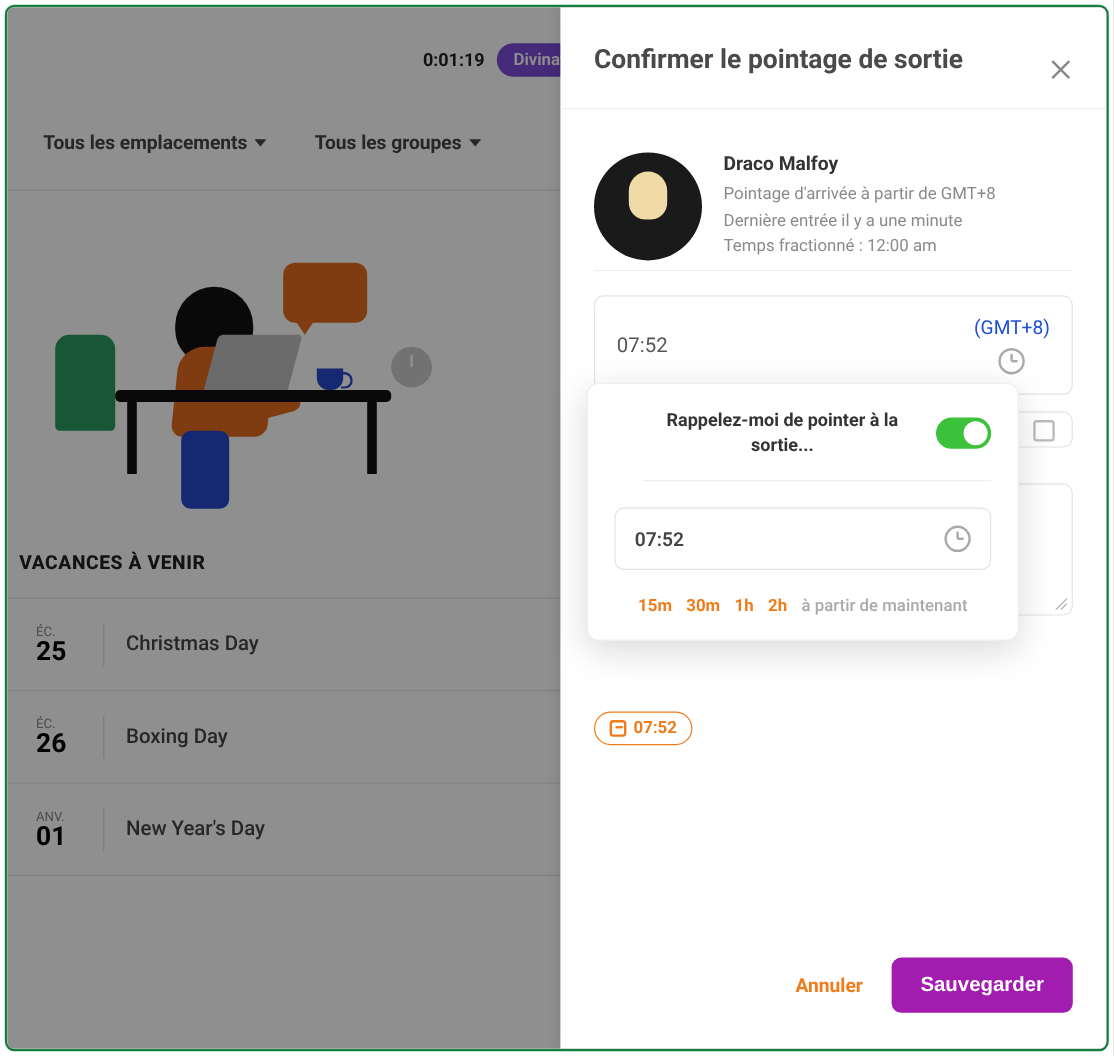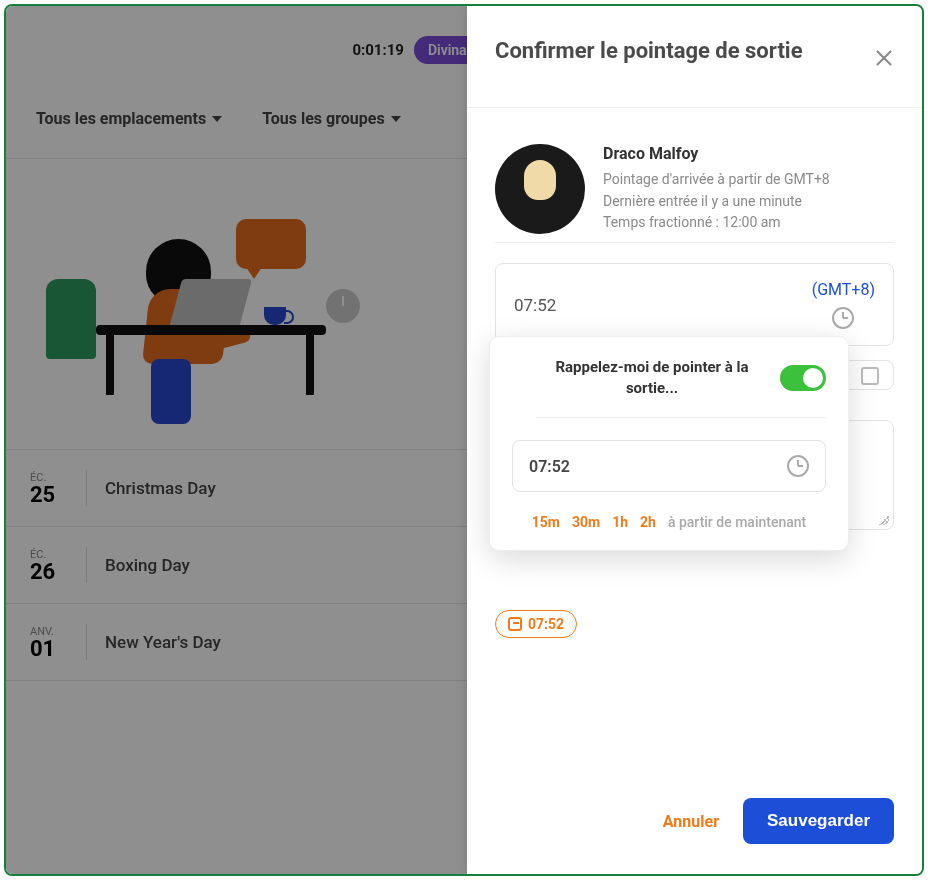--- a/index.html
+++ b/index.html
@@ -28,21 +28,21 @@
   .holiday { display: flex; align-items: center; gap: 18px; padding: 20px 24px; border-top: 1px solid #e5e5e5; }
   .holiday:last-child { border-bottom: 1px solid #e5e5e5; }
   .holiday-date { text-align: left; min-width: 38px; }
   .holiday-month { font-size: 11px; color: #888; text-transform: uppercase; }
   .holiday-day { font-size: 22px; font-weight: 700; color: #000000; line-height: 1; }
   .holiday-divider { width: 1px; height: 36px; background: #ddd; }
   .holiday-name { font-size: 17px; color: #444; font-weight: 500; }
   
   
   .drawer { position: absolute; top: 0; right: 0; width: 455px; height: 100%; background: #fff; display: flex; flex-direction: column; box-shadow: -2px 0 10px rgba(0,0,0,0.1); }
-  .drawer-header { padding: 30px 28px 39px 28px; border-bottom: 1px solid #eee; display: flex; align-items: flex-start; justify-content: space-between; }
+  .drawer-header { padding: 30px 28px 22px 28px; border-bottom: 1px solid #eee; display: flex; align-items: flex-start; justify-content: space-between; }
   .drawer-title { font-size: 22px; font-weight: 700; color: #4a4a4a; line-height: 1.35; }
   .close { width: 20px; height: 20px; position: relative; cursor: pointer; flex-shrink: 0; margin-top: 12px; margin-left: 10px; }
   .close::before, .close::after { content: ""; position: absolute; left: 50%; top: 50%; width: 20px; height: 2px; background: #888; transform-origin: center; }
   .close::before { transform: translate(-50%,-50%) rotate(45deg); }
   .close::after { transform: translate(-50%,-50%) rotate(-45deg); }
   
   .drawer-body { padding: 22px 28px; flex: 1; position: relative; }
   .user-row { display: flex; gap: 18px; align-items: flex-start; padding-bottom: 8px; border-bottom: 1px solid #eee; margin-top: 14px; }
   .avatar { width: 90px; height: 90px; border-radius: 50%; background: #1a1a1a; position: relative; overflow: hidden; flex-shrink:0; }
   .avatar::after { content:""; position:absolute; left:50%; top:18%; transform:translateX(-50%); width:32px; height:40px; background:#f0dba8; border-radius: 16px 16px 14px 14px; }
@@ -75,21 +75,21 @@
   .presets { margin-top: 22px; display: flex; align-items: center; gap: 12px; font-size: 14px; justify-content: center; }
   .presets .p { color: #f07b1a; font-weight: 700; cursor: pointer; }
   .presets .hint { color: #aaa; font-weight: 500; }
   
   .chip { margin-top: 80px; display: inline-flex; align-items: center; gap: 6px; border: 1.5px solid #f07b1a; color: #f07b1a; border-radius: 999px; padding: 5px 12px; font-weight: 700; font-size: 14px; }
   .chip .arrow-out { width: 14px; height: 14px; border: 2px solid #f07b1a; border-radius: 3px; position: relative; }
   .chip .arrow-out::after { content:""; position:absolute; left:3px; top:3px; width:6px; height:2px; background:#f07b1a; }
   
   .drawer-footer { padding: 20px 28px 30px 28px; display: flex; justify-content: flex-end; align-items: center; gap: 24px; }
   .btn-cancel { color: #f07b1a; font-weight: 700; font-size: 16px; cursor: pointer; }
-  .btn-save { background: #1d4ed8; color: #fff; font-weight: 700; font-size: 17px; padding: 13px 24px; border-radius: 8px; cursor: pointer; border: none; }
+  .btn-save { background: #a21caf; color: #fff; font-weight: 700; font-size: 17px; padding: 13px 24px; border-radius: 8px; cursor: pointer; border: none; }
   
   
   .illus-bubble { position:absolute; left:210px; top:40px; width:70px; height:50px; background:#e36a1e; border-radius:10px; }
   .illus-bubble::after { content:""; position:absolute; left:10px; bottom:-10px; width:0; height:0; border-left:8px solid transparent; border-right:8px solid transparent; border-top:12px solid #e36a1e; }
   .illus-hourglass { position:absolute; left:234px; top:52px; width:22px; height:26px; }
   .illus-hourglass::before, .illus-hourglass::after { content:""; position:absolute; left:0; width:0; height:0; border-left:11px solid transparent; border-right:11px solid transparent; }
   .illus-hourglass::before { top:0; border-top:13px solid #fff; }
   .illus-hourglass::after { bottom:0; border-bottom:13px solid #fff; }
   .illus-person { position:absolute; left:70px; top:60px; width:150px; height:180px; }
   .illus-hair { position:absolute; left:50px; top:0; width:65px; height:65px; background:#111; border-radius:50% 50% 45% 45%; }
@@ -138,20 +138,21 @@
       <div class="illus-bubble">
           <div class="illus-hourglass"></div>
         </div>
       <div class="illus-laptop"></div>
       <div class="illus-desk"></div>
       <div class="illus-deskleg1"></div>
       <div class="illus-deskleg2"></div>
       <div class="illus-cup"></div>
       <div class="illus-circle"></div>
     </div>
+    <div class="section-title">VACANCES À VENIR</div>
     <div class="holiday-list">
       <div class="holiday">
         <div class="holiday-date">
           <div class="holiday-month">ÉC.</div>
           <div class="holiday-day">25</div>
         </div>
         <div class="holiday-divider"></div>
         <div class="holiday-name">Christmas Day</div>
       </div>
       <div class="holiday">

